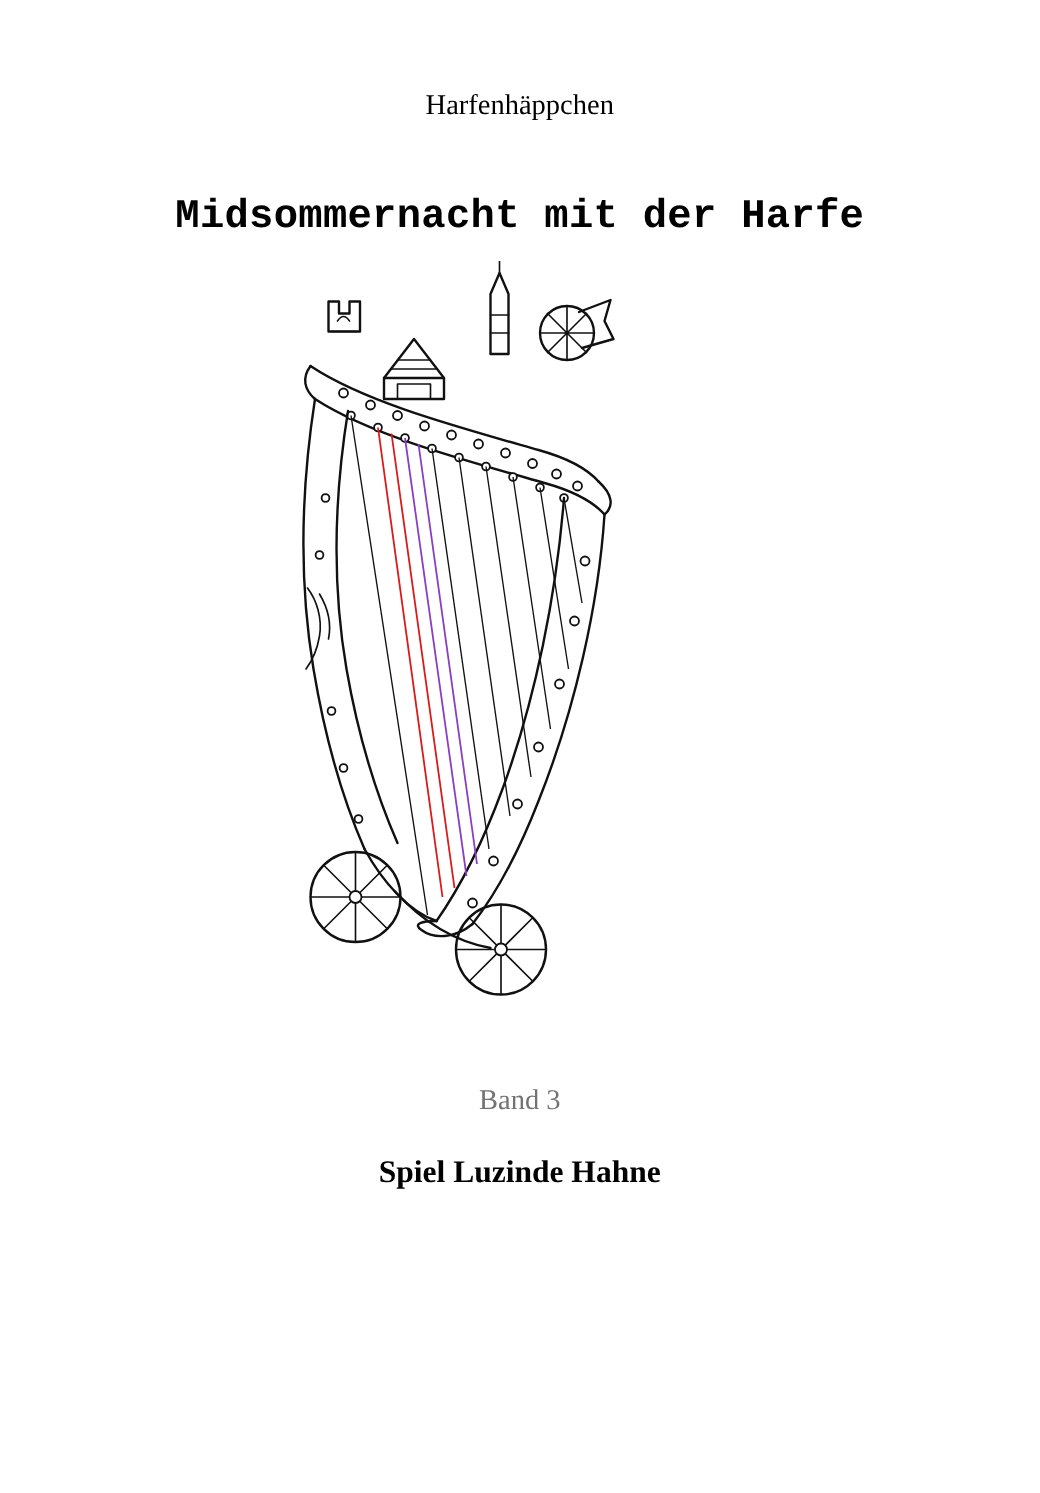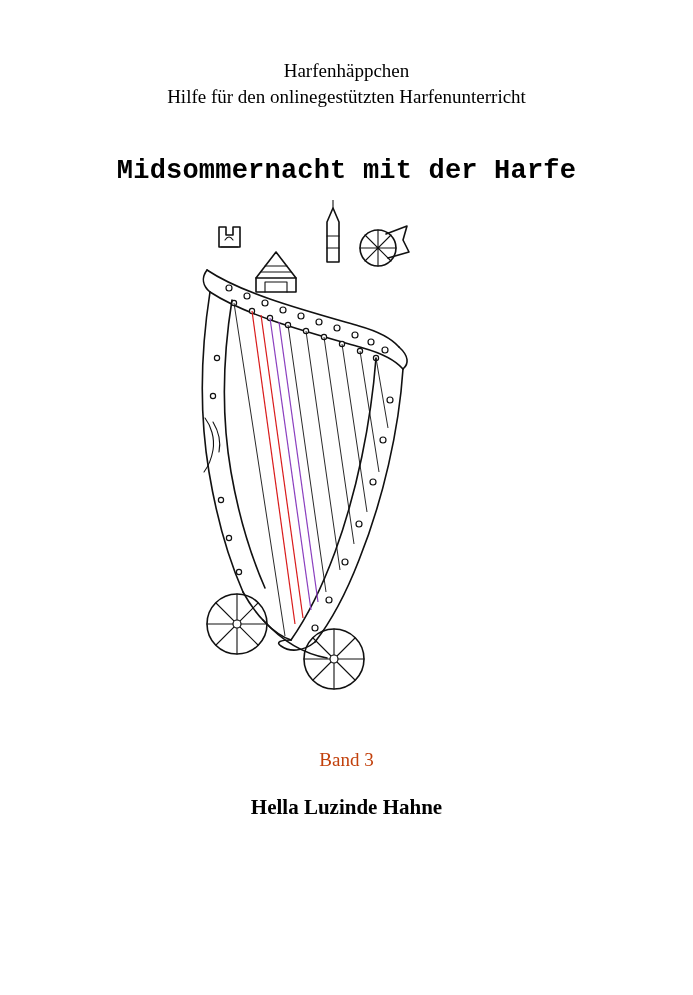--- a/index.html
+++ b/index.html
@@ -42,21 +42,21 @@
     font-family: Liberation Mono, monospace;
   }
   .illustration {
     margin-top: 14px;
     width: 340px;
     height: 500px;
   }
   .volume-block {
     margin-top: 46px;
     text-align: center;
-    color: #c2410c;
+    color: #737373;
   }
   .volume-line {
     font-size: 19px;
     line-height: 27px;
   }
   .author {
     margin-top: 22px;
     font-size: 21px;
     font-weight: bold;
     text-align: center;
@@ -97,21 +97,20 @@
     fill: none;
   }
 </style>
 </head>
 <body>
 
 <div class="page">
 
   <div class="series-line-1">Harfenhäppchen</div>
 
-  <div class="series-line-2">Hilfe für den onlinegestützten Harfenunterricht</div>
 
   <div class="main-title">Midsommernacht mit der Harfe</div>
 
   <div class="illustration">
     <svg viewBox="0 0 340 500" width="340" height="500" xmlns="http://www.w3.org/2000/svg">
 
       <g>
 
         <path class="ink" d="M42 47 L42 27 L49 27 L49 35 L56 35 L56 27 L63 27 L63 47 Z"></path>
         <path class="ink-thin" d="M44 47 L61 47"></path>
@@ -215,15 +214,15 @@
 
         <path class="ink" d="M86 420 C106 442 128 454 150 458"></path>
       </g>
     </svg>
   </div>
 
   <div class="volume-block">
     <div class="volume-line">Band 3</div>
   </div>
 
-  <div class="author">Hella Luzinde Hahne</div>
+  <div class="author">Spiel Luzinde Hahne</div>
 
 </div>
 
 </body></html>

